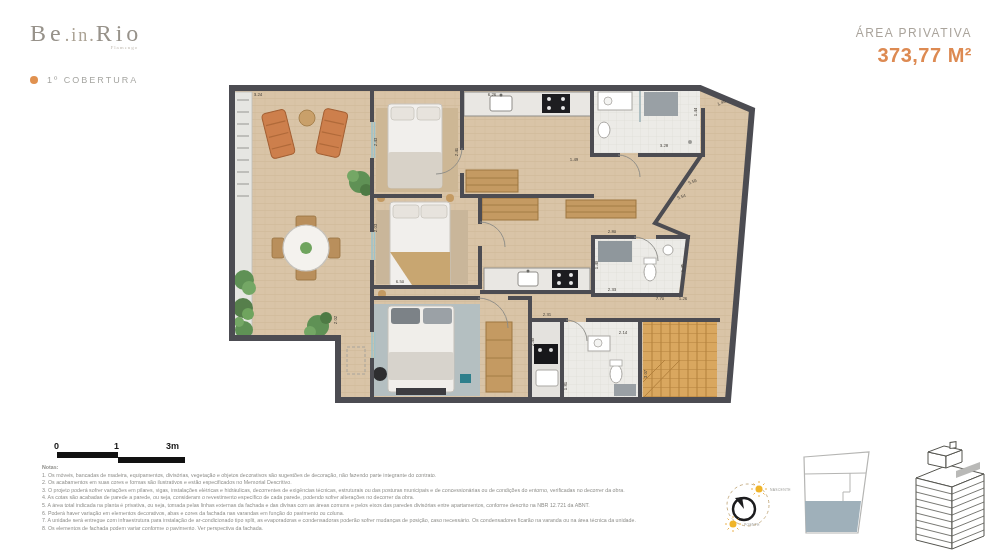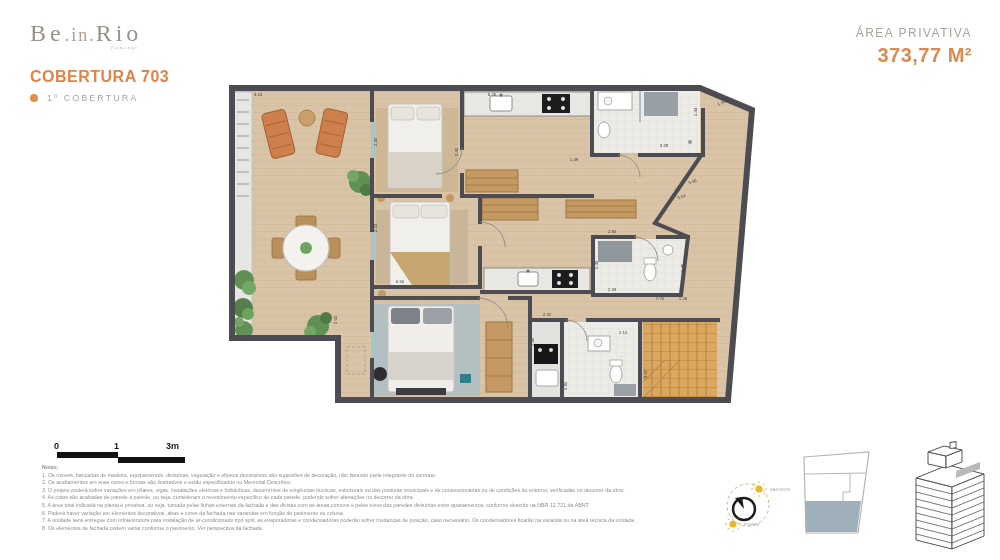--- a/index.html
+++ b/index.html
@@ -30,21 +30,20 @@
 </style>
 </head>
 <body>
 
 <div class="logo">
   <span class="big">Be</span><span class="small">.in.</span><span class="big">Rio</span>
   <span class="tagline">Flamengo</span>
 </div>
 
 <div class="titleblock">
-  <div class="title">COBERTURA 703</div>
   <div class="pav">
     <span class="dot"></span>
     <span class="lbl">1º COBERTURA</span>
   </div>
 </div>
 
 <div class="areablock">
   <div class="al">ÁREA PRIVATIVA</div>
   <div class="av">373,77 M²</div>
 </div>

